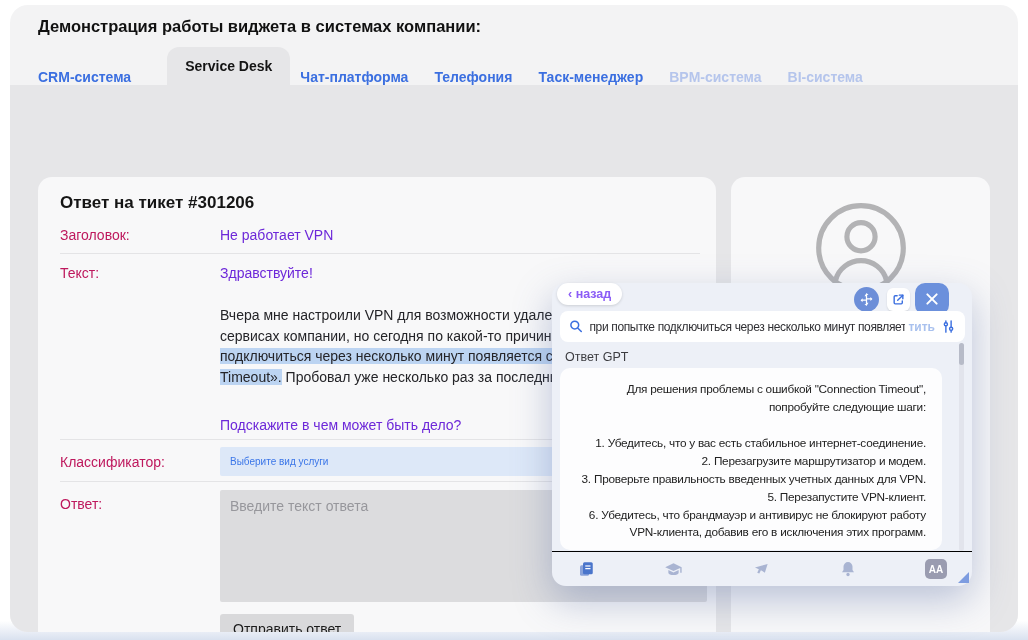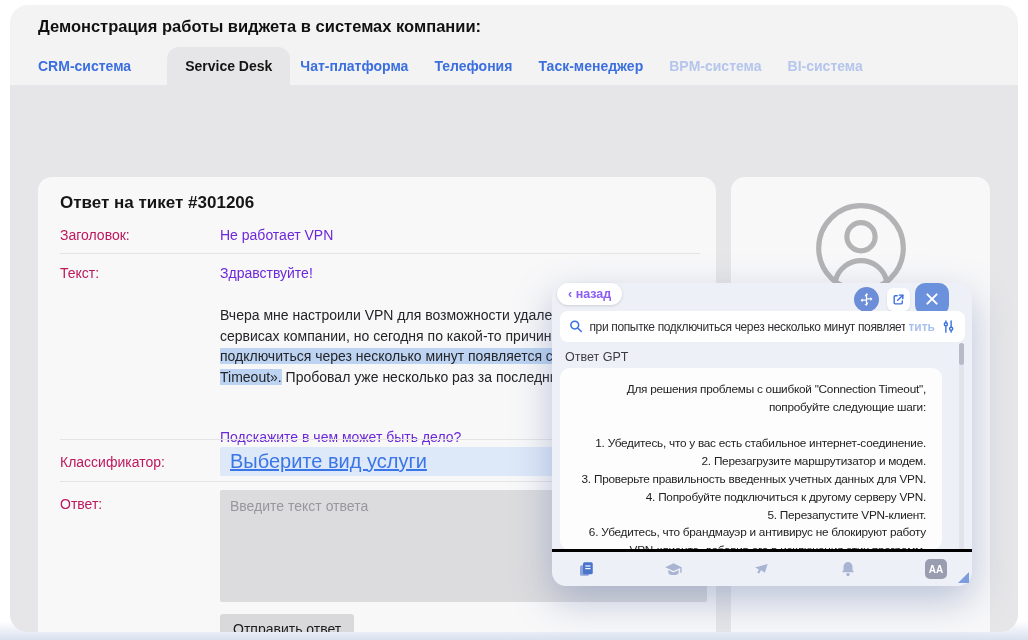--- a/index.html
+++ b/index.html
@@ -7,41 +7,41 @@
     width:1028px;height:640px;position:relative;overflow:hidden;
     font-family:"Liberation Sans",sans-serif;
     background:linear-gradient(#ffffff 0 97%, #d9e1ef 100%);
   }
   
   .card{position:absolute;left:10px;top:5px;width:1008px;height:627px;
     background:#f3f3f4;border-radius:18px;overflow:hidden;}
   .card-content{position:absolute;top:80px;left:0;right:0;bottom:0;background:#e6e6e8;}
   .page-title{position:absolute;left:28px;top:12px;font-size:16.5px;font-weight:bold;color:#111;}
   
-  .tabs{position:absolute;left:28px;top:42px;height:38px;display:flex;align-items:center;z-index:2;}
+  .tabs{position:absolute;left:28px;top:42px;height:38px;display:flex;align-items:flex-end;z-index:2;}
   .tab{font-size:14px;font-weight:bold;margin-right:26px;white-space:nowrap;}
   .tab-link{color:#3b6fe0;cursor:pointer;}
   .tab-disabled{color:#b5c5ec;}
   .tab-active{align-self:stretch;display:flex;align-items:center;background:#e6e6e8;
     border-radius:12px 12px 0 0;padding:0 18px;color:#141414;margin:0 10px;}
   
   .main-panel{position:absolute;left:28px;top:92px;width:678px;height:525px;
     background:#f8f8f9;border-radius:14px;}
   .side-panel{position:absolute;left:721px;top:92px;width:259px;height:525px;
     background:#f8f8f9;border-radius:14px;}
   .ticket-title{position:absolute;left:22px;top:16px;font-size:17px;font-weight:bold;color:#151515;}
   .flabel{position:absolute;left:22px;font-size:14px;color:#be185d;}
   .fvalue{position:absolute;left:182px;font-size:14px;color:#6d28d9;}
   .divider{position:absolute;left:22px;right:16px;border-top:1px solid #e4e4e6;}
   .body-para{position:absolute;left:182px;top:128px;width:484px;font-size:14px;
     line-height:20.5px;color:#242428;}
   .hl{background:#bcd4f2;}
   .classifier-field{position:absolute;left:182px;right:3px;top:270px;height:29px;
-    background:#dde8f8;color:#3b76e8;font-size:20px;display:flex;align-items:center;
-    padding:0 10px;border-radius:2px;cursor:pointer;text-decoration:underline;}
+    background:#dde8f8;color:#3b76e8;font-size:10px;display:flex;align-items:center;
+    padding:0 10px;border-radius:2px;cursor:pointer;}
   .answer-area{position:absolute;left:182px;right:9px;top:313px;height:112px;
     background:#dcdcde;border-radius:2px;padding:8px 10px;box-sizing:border-box;
     font-size:14px;color:#97979c;}
   .submit-btn{position:absolute;left:182px;top:437px;background:#d9d9db;border:none;
     border-radius:3px;padding:7px 13px;font-size:14px;color:#1b1b1b;
     font-family:"Liberation Sans",sans-serif;cursor:pointer;}
   
   .avatar{position:absolute;left:50%;top:24px;transform:translateX(-50%);}
   .profile-name{position:absolute;top:134px;width:100%;text-align:center;
     font-size:18px;font-weight:bold;color:#141414;}
@@ -65,21 +65,21 @@
   .filter-wrap{margin-left:auto;display:flex;align-items:center;cursor:pointer;}
   .gpt-label{position:absolute;left:13px;top:67px;font-size:12.5px;color:#3c3c40;}
   .gpt-card{position:absolute;left:8px;top:85px;width:382px;height:182px;background:#fdfdfe;
     border-radius:10px;padding:13px 16px;box-sizing:border-box;overflow:hidden;
     font-size:11.8px;letter-spacing:-0.25px;line-height:1.52;color:#222;text-align:right;}
   .gpt-card p{margin:0;}
   .gpt-card .intro{margin-bottom:18px;}
   .wscroll{position:absolute;right:8px;top:60px;width:5px;height:208px;background:#e2e4ec;
     border-radius:3px;cursor:pointer;}
   .wthumb{width:5px;height:22px;background:#b7bbc8;border-radius:3px;}
-  .wfooter{position:absolute;left:0;right:0;bottom:0;height:34px;border-top:3px solid #000000;
+  .wfooter{position:absolute;left:0;right:0;bottom:0;height:34px;border-top:1px solid #000000;
     display:flex;align-items:center;justify-content:space-between;padding:0 25px;}
   .wicon{display:flex;align-items:center;justify-content:center;cursor:pointer;}
   .aa-badge{width:22px;height:20px;background:#9a9cb0;border-radius:5px;color:#fff;
     font-size:10px;font-weight:bold;display:flex;align-items:center;justify-content:center;}
   .resize-handle{position:absolute;right:3px;bottom:3px;width:0;height:0;
     border-left:11px solid transparent;border-bottom:11px solid #7d9ce0;cursor:nwse-resize;}
 </style>
 </head>
 <body>
 
@@ -103,21 +103,21 @@
 
       <div class="flabel" style="top:50px">Заголовок:</div>
       <div class="fvalue" style="top:50px">Не работает VPN</div>
       <div class="divider" style="top:76px"></div>
 
       <div class="flabel" style="top:88px">Текст:</div>
       <div class="fvalue" style="top:88px">Здравствуйте!</div>
 
       <div class="body-para"><span>Вчера мне настроили VPN для возможности удаленной работы в сервисах компании, но сегодня по какой-то причине </span><span class="hl">при попытке подключиться через несколько минут появляется сообщение «Connection Timeout».</span><span> Пробовал уже несколько раз за последний час.</span></div>
 
-      <div class="fvalue" style="top:252px">Подскажите в чем может быть дело?</div>
+      <div class="fvalue" style="top:240px">Подскажите в чем может быть дело?</div>
       <div class="divider" style="top:262px"></div>
 
       <div class="flabel" style="top:277px">Классификатор:</div>
       <div class="classifier-field">Выберите вид услуги</div>
       <div class="divider" style="top:304px"></div>
 
       <div class="flabel" style="top:319px">Ответ:</div>
       <div class="answer-area">Введите текст ответа</div>
 
       <button class="submit-btn">Отправить ответ</button>
@@ -177,21 +177,20 @@
     </span>
   </div>
 
   <div class="gpt-label">Ответ GPT</div>
 
   <div class="gpt-card">
     <p class="intro">Для решения проблемы с ошибкой "Connection Timeout", попробуйте следующие шаги:</p>
     <p>1. Убедитесь, что у вас есть стабильное интернет-соединение.</p>
     <p>2. Перезагрузите маршрутизатор и модем.</p>
     <p>3. Проверьте правильность введенных учетных данных для VPN.</p>
-    <p>4. Попробуйте подключиться к другому серверу VPN.</p>
     <p>5. Перезапустите VPN-клиент.</p>
     <p>6. Убедитесь, что брандмауэр и антивирус не блокируют работу VPN-клиента, добавив его в исключения этих программ.</p>
   </div>
 
   <div class="wscroll">
     <div class="wthumb"></div>
   </div>
 
   <div class="wfooter">
     <span class="wicon">

